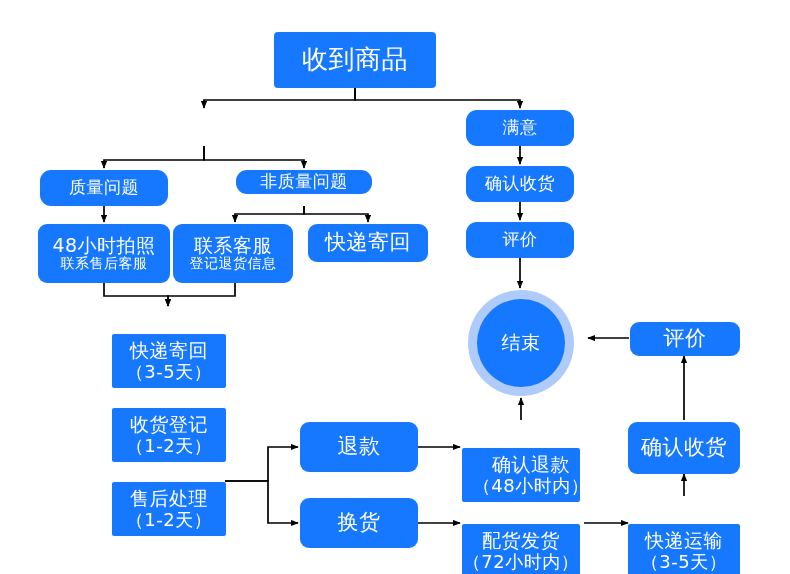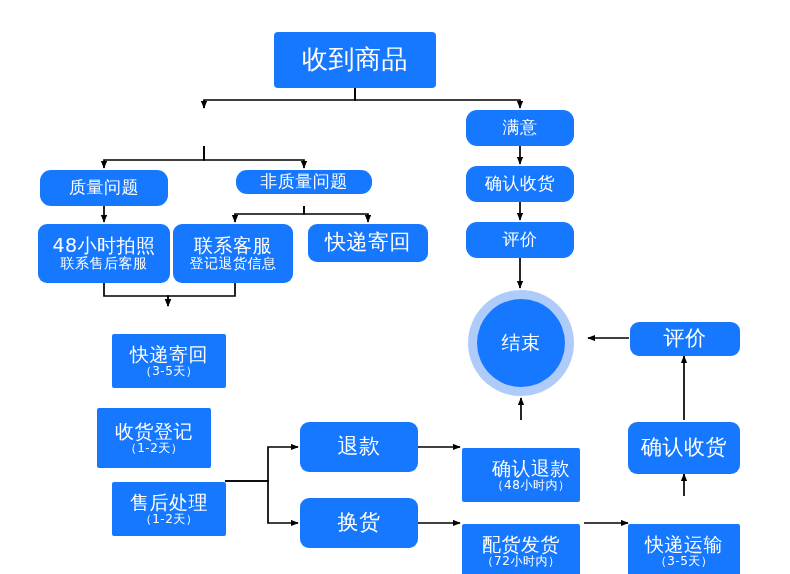--- a/index.html
+++ b/index.html
@@ -59,21 +59,21 @@
   .n-two .l2 { font-size: 14px; }
   .n-wide {
     font-size: 21px;
     border-radius: 9px;
   }
   .n-dual {
     font-size: 19px;
     border-radius: 2px;
     margin-top: 26px;
   }
-  .n-dual .l2 { font-size: 12px; }
+  .n-dual .l2 { font-size: 18px; }
 
   
   .n-circle {
     border-radius: 50%;
     background: #1677ff;
     font-size: 19px;
     box-shadow: 0 0 0 9px #aecbfa;
   }
 </style>
 </head>
@@ -159,21 +159,21 @@
   <div class="node n-wide hide-l2" style="left:308px; top:224px; width:120px; height:38px;">
     <span class="l1">快递寄回</span>
 
   </div>
 
   <div class="node n-dual" style="left:112px; top:308px; width:114px; height:54px;">
     <span class="l1">快递寄回</span>
     <span class="l2">（3-5天）</span>
   </div>
 
-  <div class="node n-dual" style="left:97px; top:382px; width:114px; height:60px;align-items:center;">
+  <div class="node n-dual" style="left:112px; top:382px; width:114px; height:54px;align-items:center;">
     <span class="l1">收货登记</span>
     <span class="l2">（1-2天）</span>
   </div>
 
   <div class="node n-dual" style="left:112px; top:456px; width:114px; height:54px;">
     <span class="l1">售后处理</span>
     <span class="l2">（1-2天）</span>
   </div>
 
   <div class="node n-wide hide-l2" style="left:300px; top:422px; width:118px; height:50px;">

